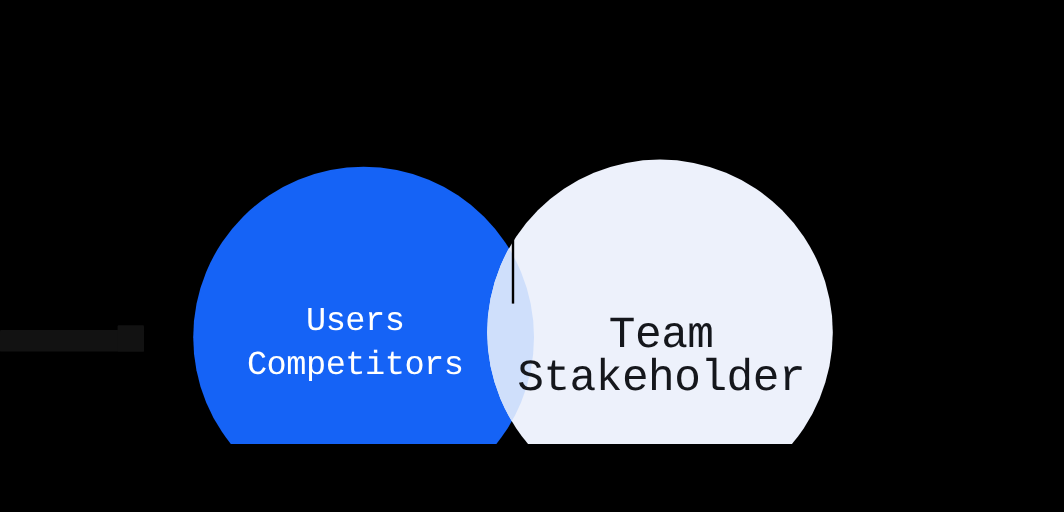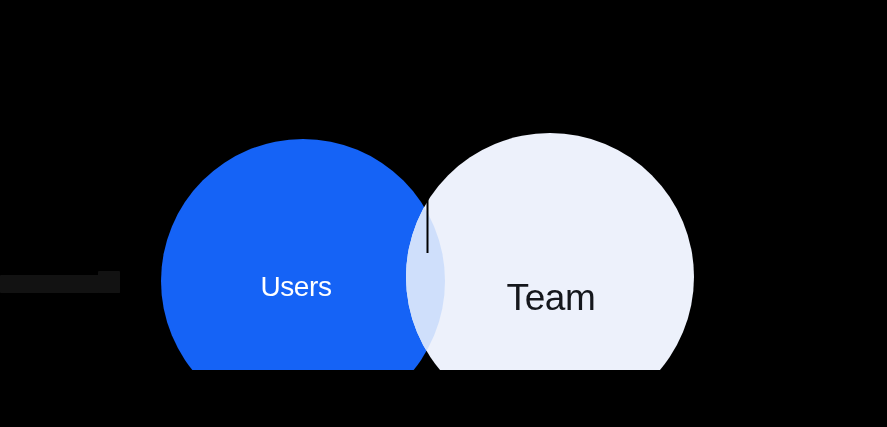--- a/index.html
+++ b/index.html
@@ -2,21 +2,21 @@
 <html><head>
 <meta charset="utf-8">
 <style>
   html, body { margin: 0; padding: 0; background: #000; }
   .stage {
     position: relative;
     width: 887px;
     height: 370px;
     background: #000000;
     overflow: hidden;
-    font-family: Liberation Sans, sans-serif;
+    font-family: Liberation Mono, monospace;
   }
   .venn-svg { position: absolute; left: 0; top: 0; display: block; }
   .label {
     position: absolute;
     display: flex;
     flex-direction: column;
     align-items: center;
     justify-content: center;
     text-align: center;
     font-weight: 500;
@@ -74,24 +74,26 @@
       </clipPath>
     </defs>
     <circle cx="303" cy="281" r="142" fill="#1563f6"></circle>
     <circle cx="550" cy="277" r="144" fill="#edf1fb"></circle>
     <circle cx="550" cy="277" r="144" clip-path="url(#clip-left-circle)" fill="#cfdffb"></circle>
     <line x1="427.5" y1="172" x2="427.5" y2="253" stroke-width="2" stroke="#000000"></line>
   </svg>
 
   <div class="label label-left" style="color: rgb(255, 255, 255);">
     <span>Users</span>
+    <span>Competitors</span>
   </div>
 
   <div class="label label-right" style="color: rgb(21, 23, 28);">
     <span>Team</span>
+    <span>Stakeholder</span>
   </div>
 
   <div class="remnant">
     <div class="remnant-main" style="background: rgb(18, 18, 18);"></div>
     <div class="remnant-tail" style="background: rgb(18, 18, 18);"></div>
   </div>
 
 </div>
 
 </body></html>

